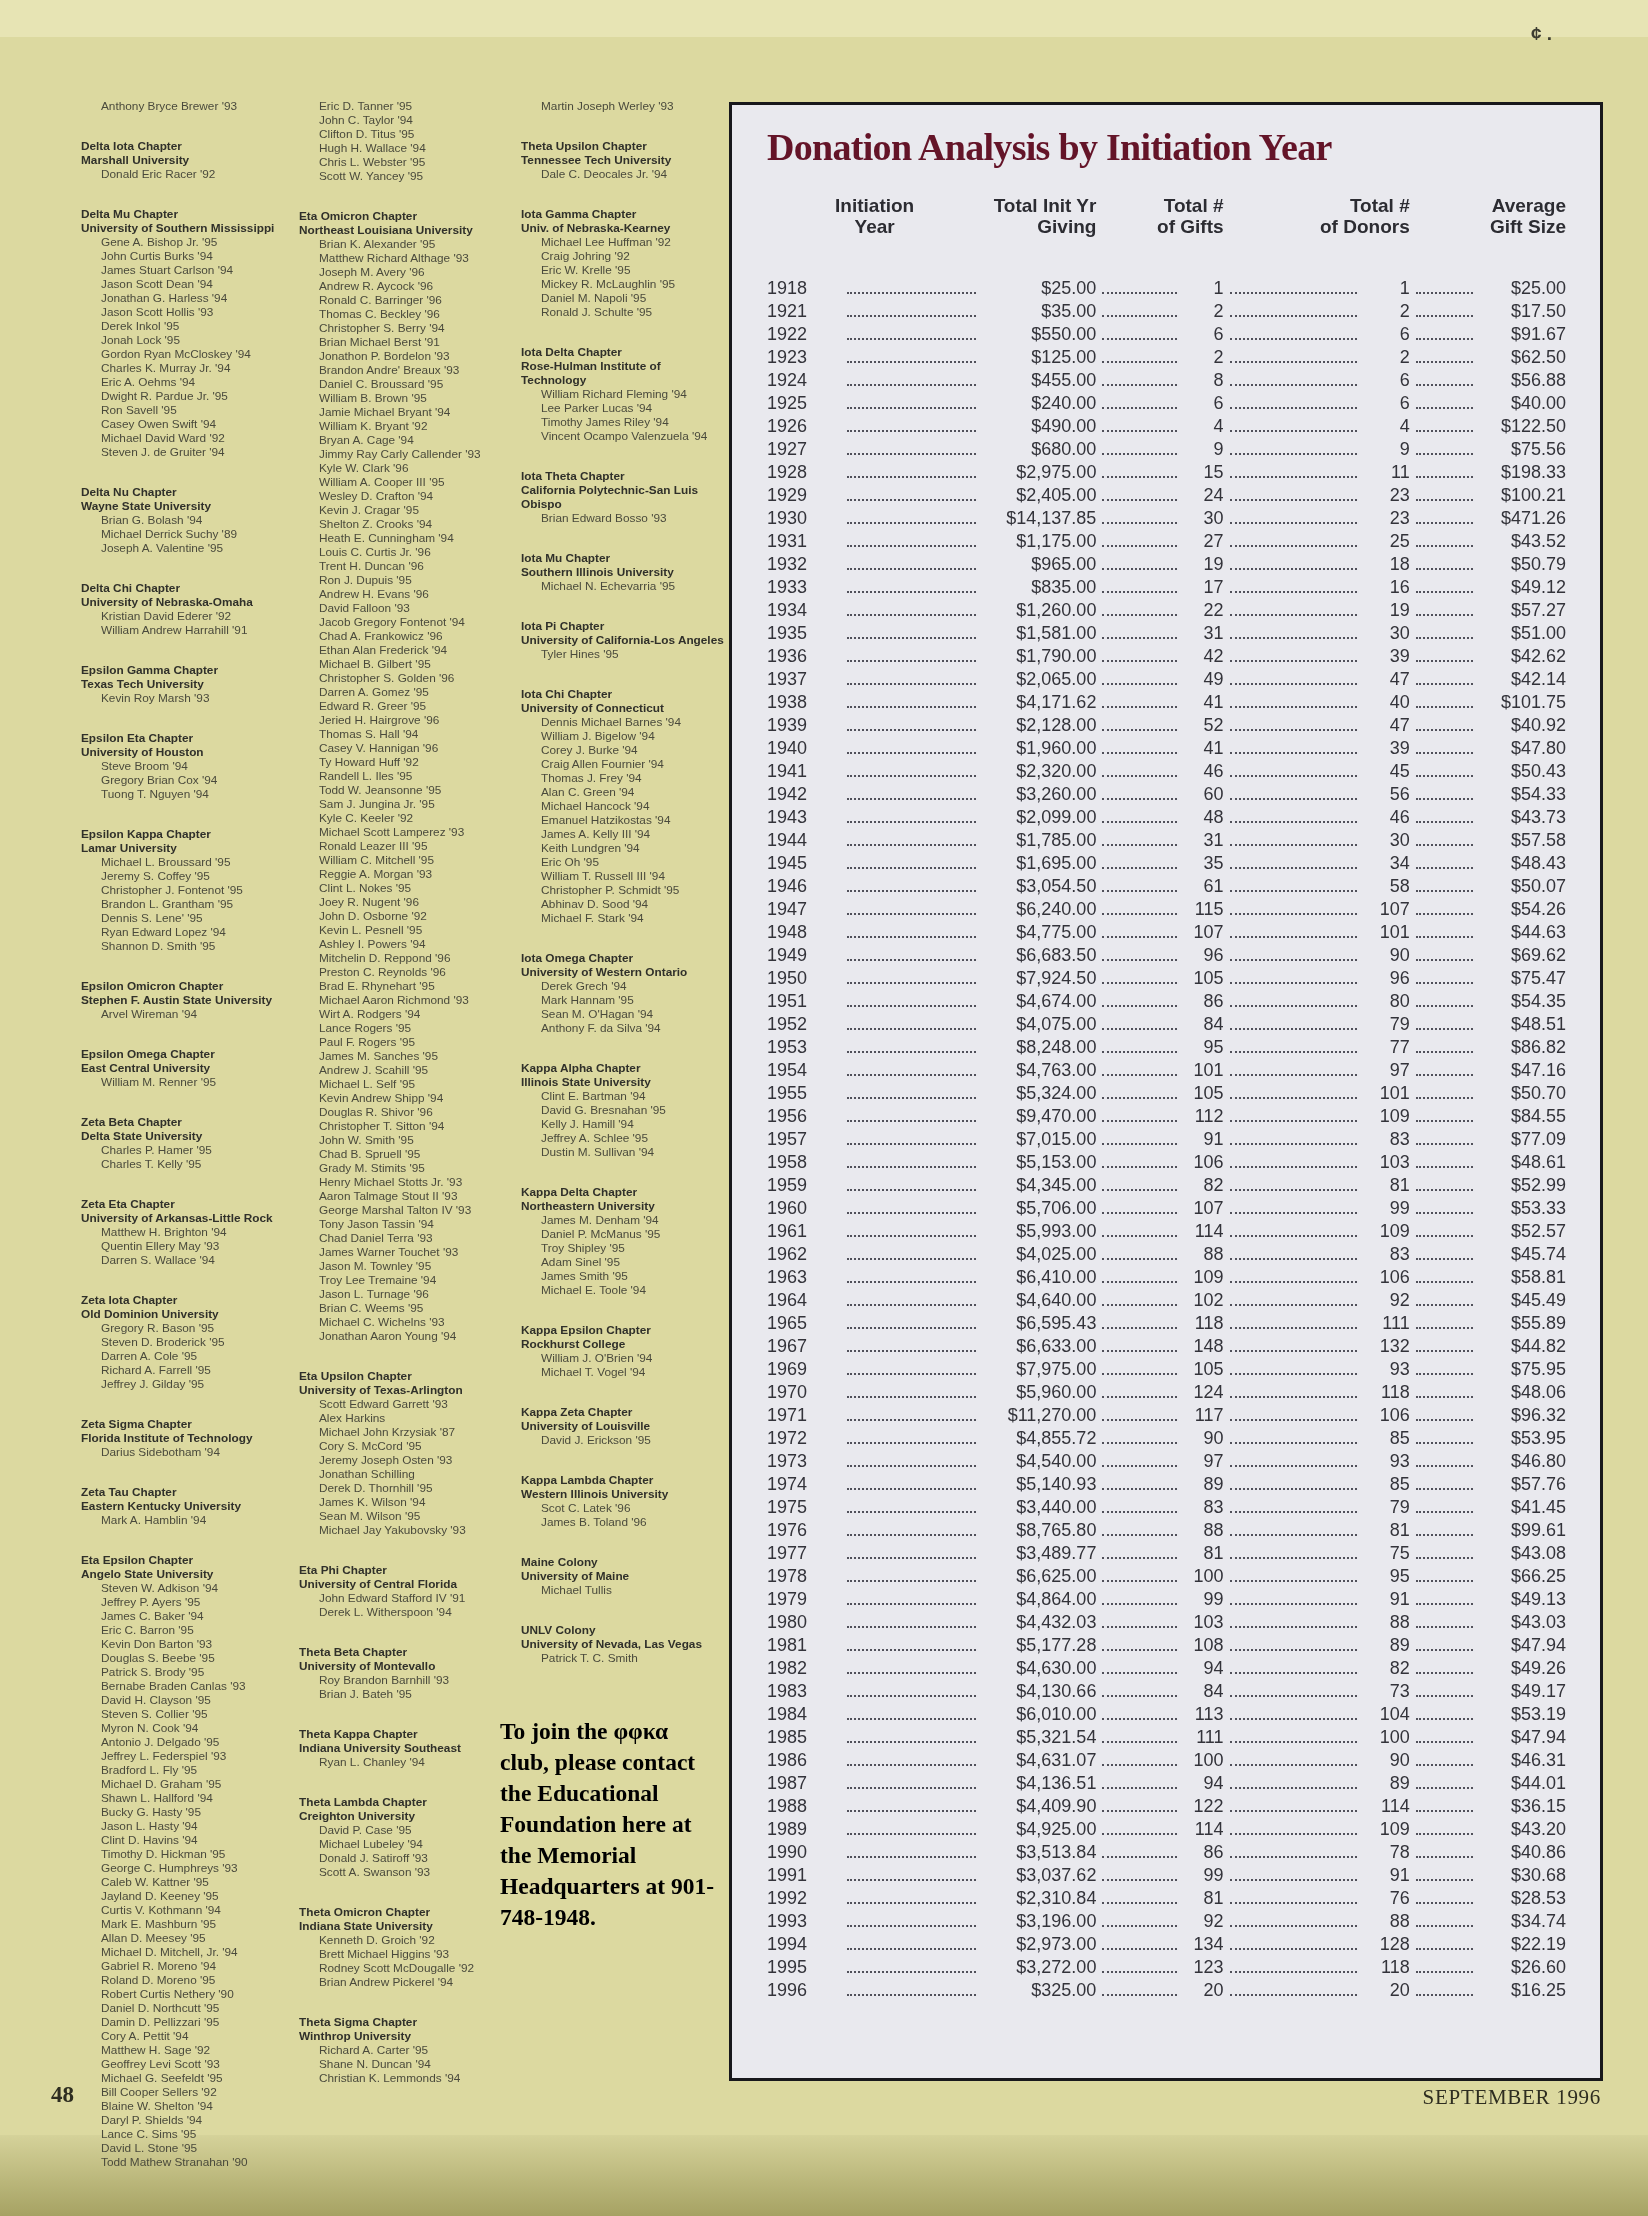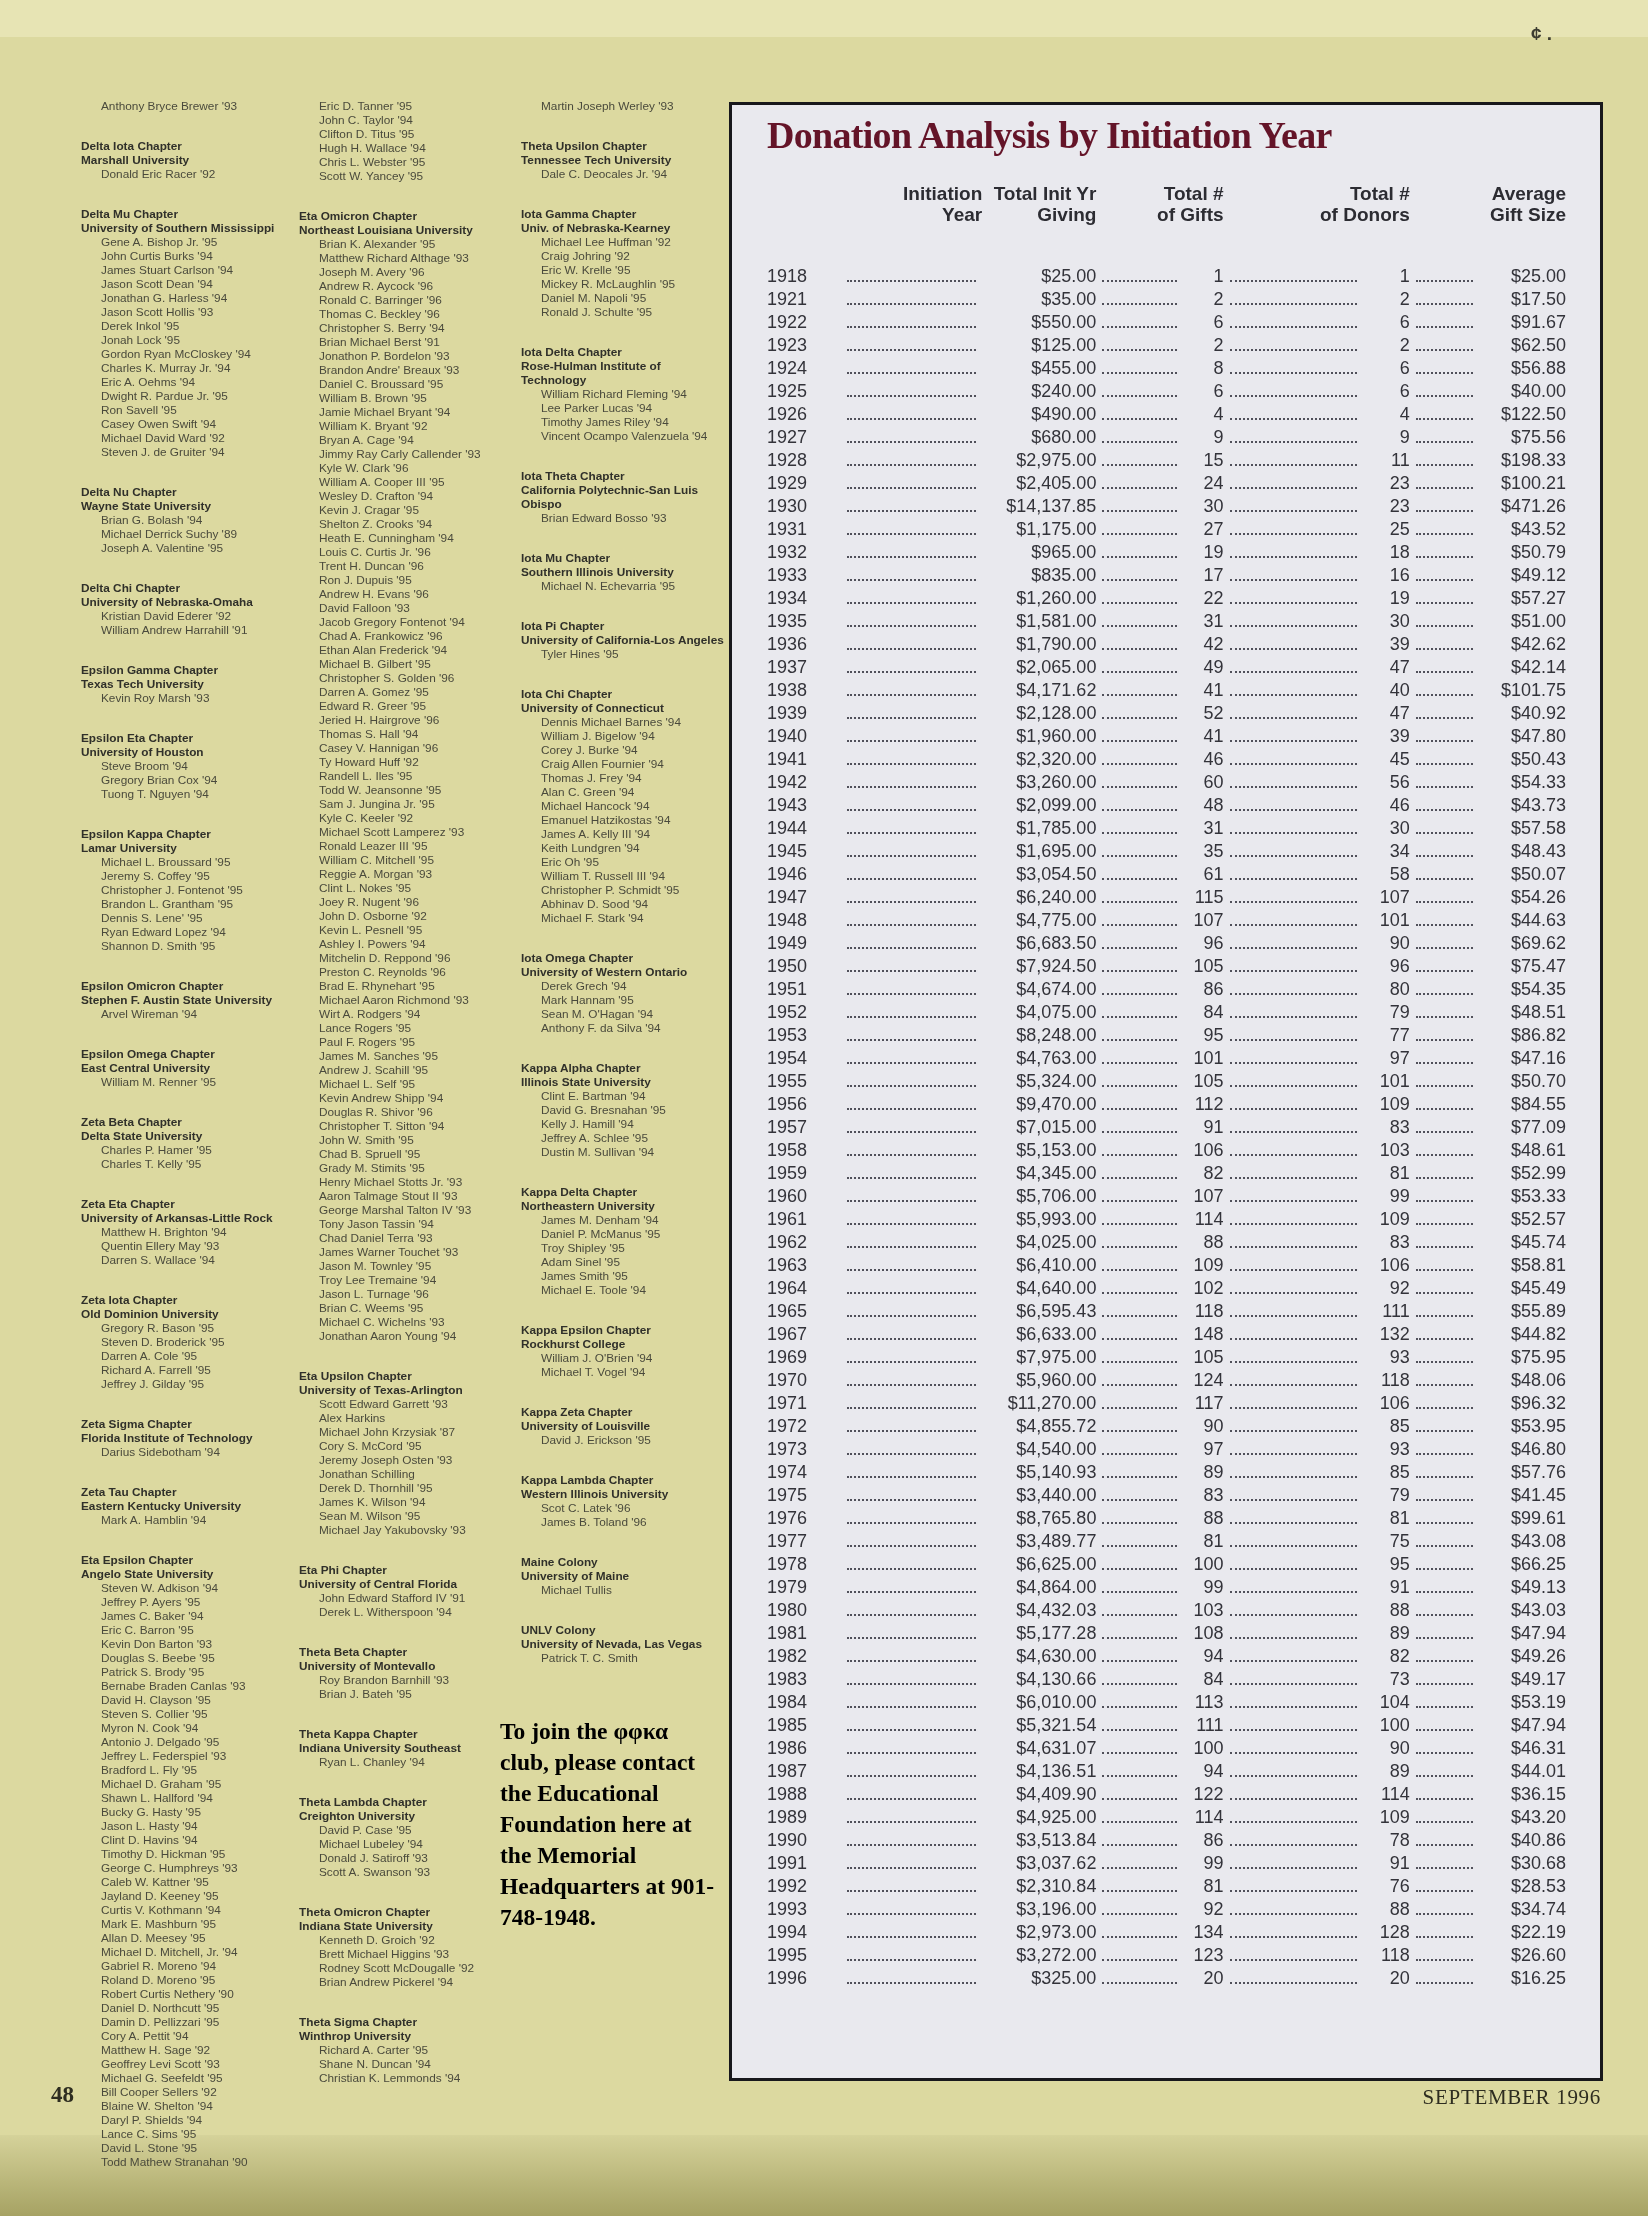--- a/index.html
+++ b/index.html
@@ -29,33 +29,33 @@
     font-family:"Liberation Serif",serif;font-weight:bold;
     font-size:23.5px;line-height:31px;color:#000000;
   }
 
   
   .panel{
     position:absolute;left:729px;top:102px;width:874px;height:1979px;
     background:#e9e9ee;border:3.4px solid #18181c;box-sizing:border-box;
   }
   .panel-title{
-    margin:8px 0 0 35px;
+    margin:20px 0 0 35px;
     font-family:"Liberation Serif",serif;font-weight:bold;
     font-size:38px;letter-spacing:-0.7px;color:#641428;
   }
   table.donations{
     margin:25.5px 35px 0 35px;width:799px;
     border-collapse:collapse;table-layout:fixed;
   }
   table.donations th{
     font-size:19px;line-height:21.5px;font-weight:bold;color:#2c2c32;
     padding:0 0 39px 0;vertical-align:top;
   }
-  th.h-left{text-align:right;margin-left:22px;}
+  th.h-left{text-align:center;margin-left:22px;}
   th.h-right{text-align:right;}
   table.donations td{height:23px;padding:0;font-size:18px;color:#33333a;}
   td.v{white-space:nowrap;}
   td.c0{text-align:left;}
   td.v:not(.c0){text-align:right;}
   td.lead{position:relative;}
   td.lead .dots{position:absolute;left:6px;right:6px;bottom:5.4px;border-bottom:2.7px dotted #50505a;}
 
   
   .footer-page{position:absolute;left:51px;top:2082px;font-family:"Liberation Serif",serif;

